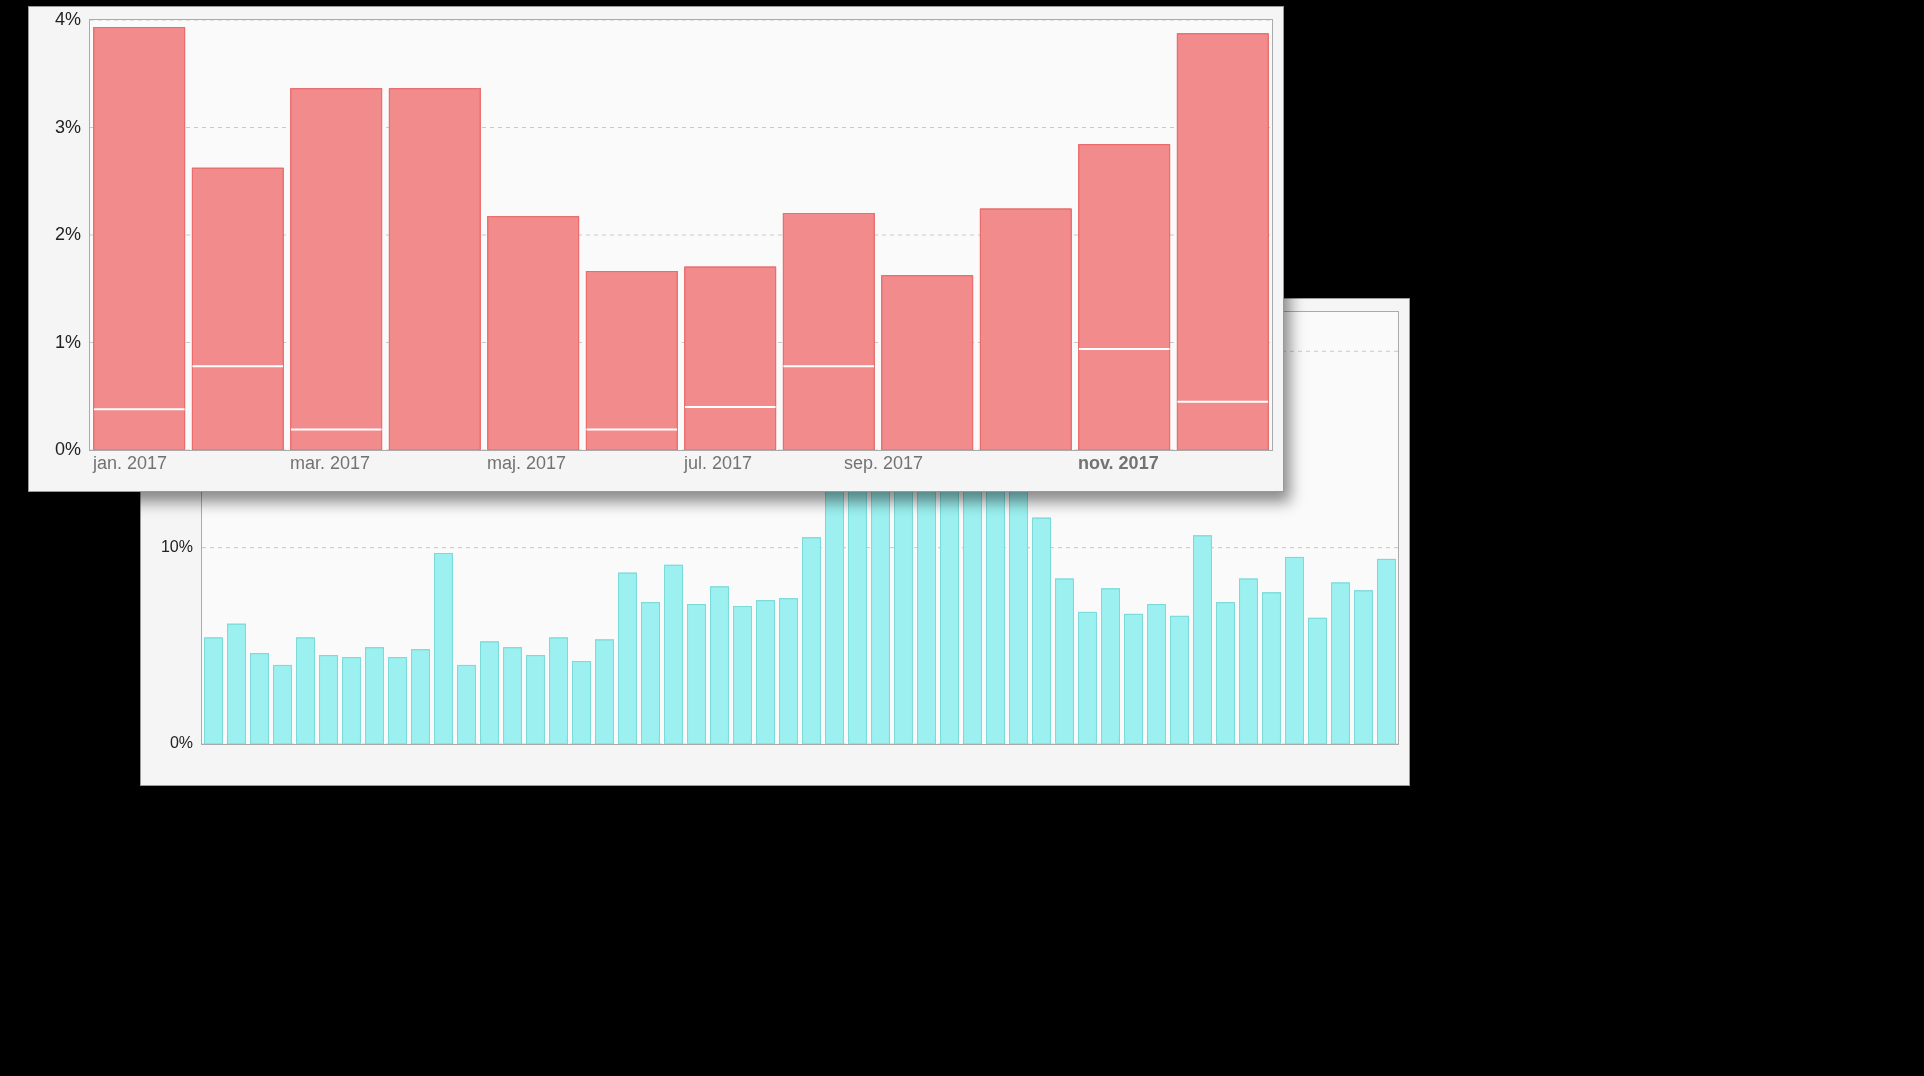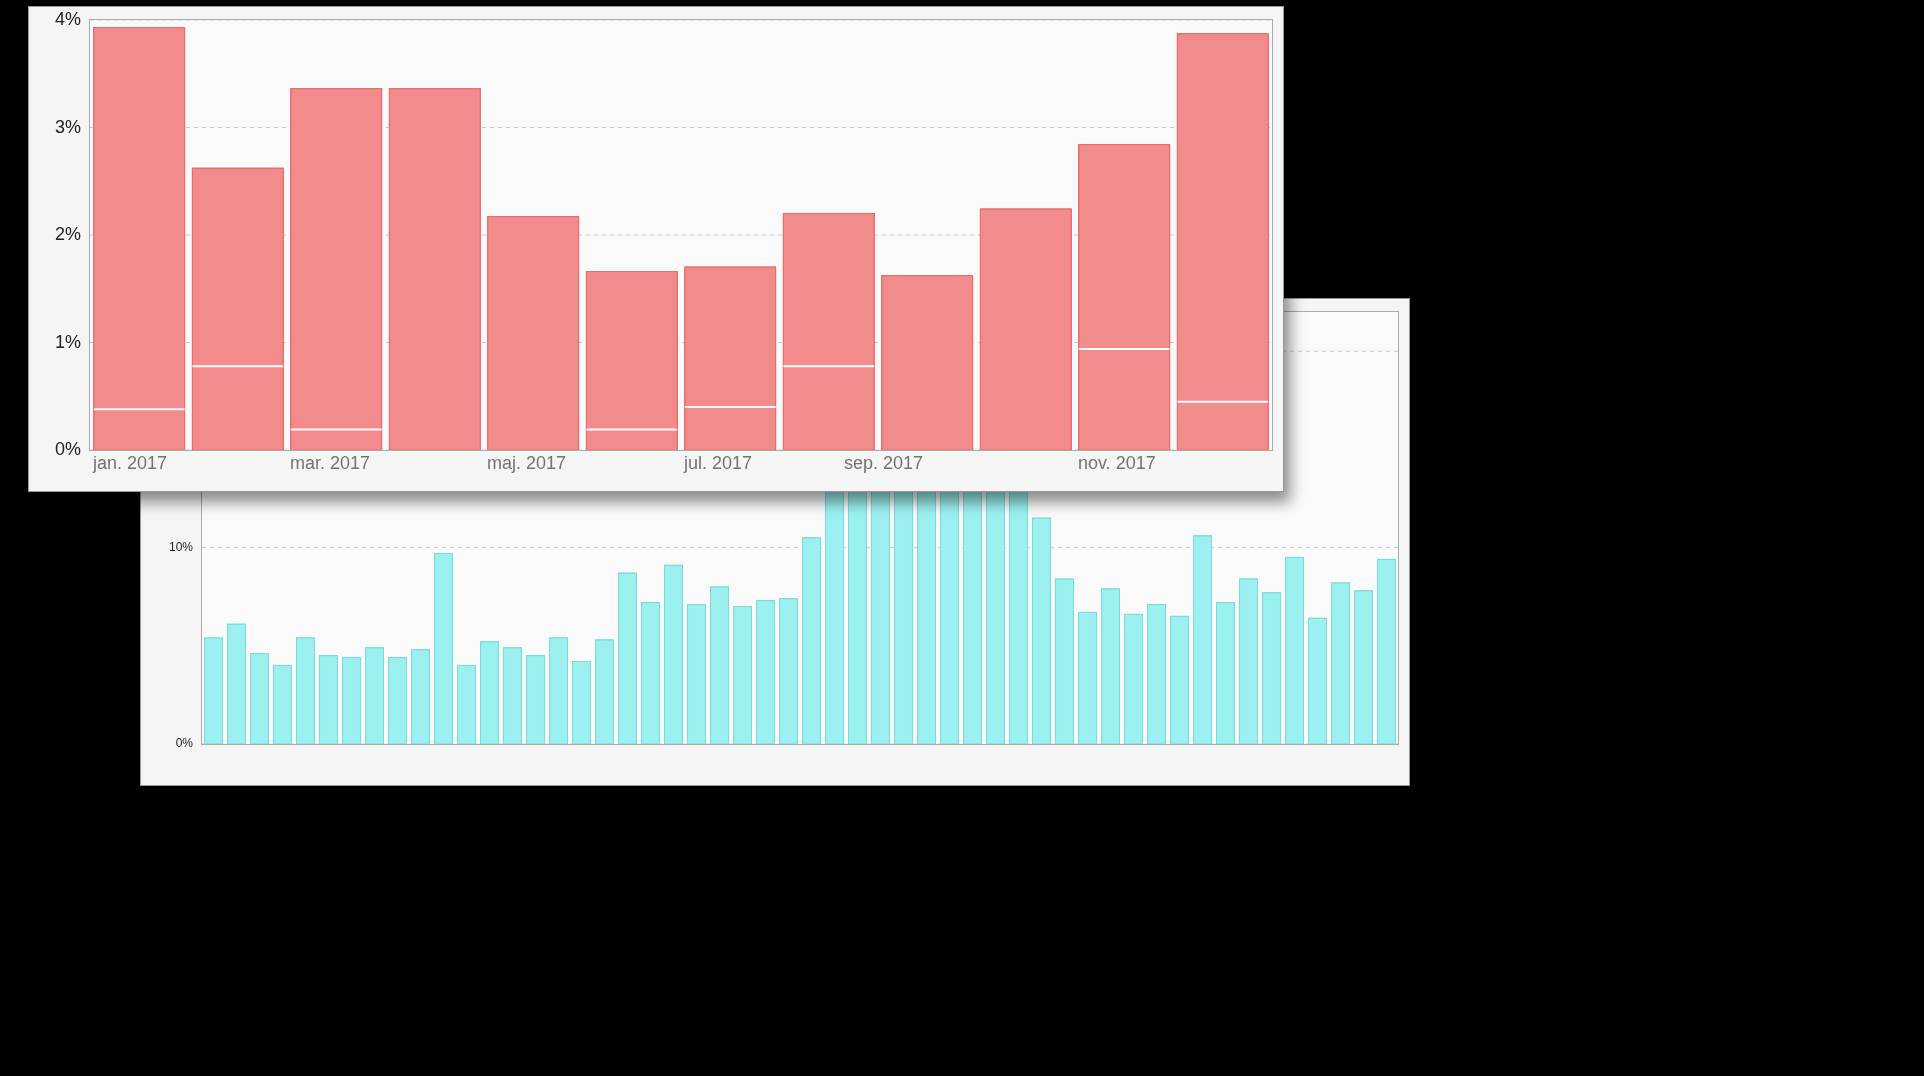--- a/index.html
+++ b/index.html
@@ -55,21 +55,21 @@
     font-size: 18px; color: #222;
   }
 
   .xlabels {
     position: absolute; left: 60px; right: 10px; bottom: 4px; height: 34px;
   }
   .xlabels span {
     position: absolute; transform: translateX(-0%);
     font-size: 18px; color: #737373; white-space: nowrap;
   }
-  .small .ylabels span, .small .xlabels span { font-size: 12px; }
+  .small .ylabels span, .small .xlabels span { font-size: 16px; }
 </style>
 </head>
 <body>
 
 <div class="panel bottom small">
   <div class="ylabels" id="bot-ylab">
       <span style="top: 432px;">0%</span>
       <span style="top: 235.636px;">10%</span>
       <span style="top: 39.2727px;">20%</span>
     </div>
@@ -278,15 +278,15 @@
           <line x1="1087.44" x2="1178.06" y1="381.625" y2="381.625" class="divider"></line>
         </g>
       </svg>
   </div>
   <div class="xlabels" id="top-xlab">
       <span style="left: 3.94px;">jan. 2017</span>
       <span style="left: 200.94px;">mar. 2017</span>
       <span style="left: 397.94px;">maj. 2017</span>
       <span style="left: 594.94px;">jul. 2017</span>
       <span style="left: 755px;">sep. 2017</span>
-      <span style="left: 988.94px;">nov. 2017</span>
+      <span style="left: 988.94px; font-weight: bold;">nov. 2017</span>
     </div>
 </div>
 
 </body></html>

